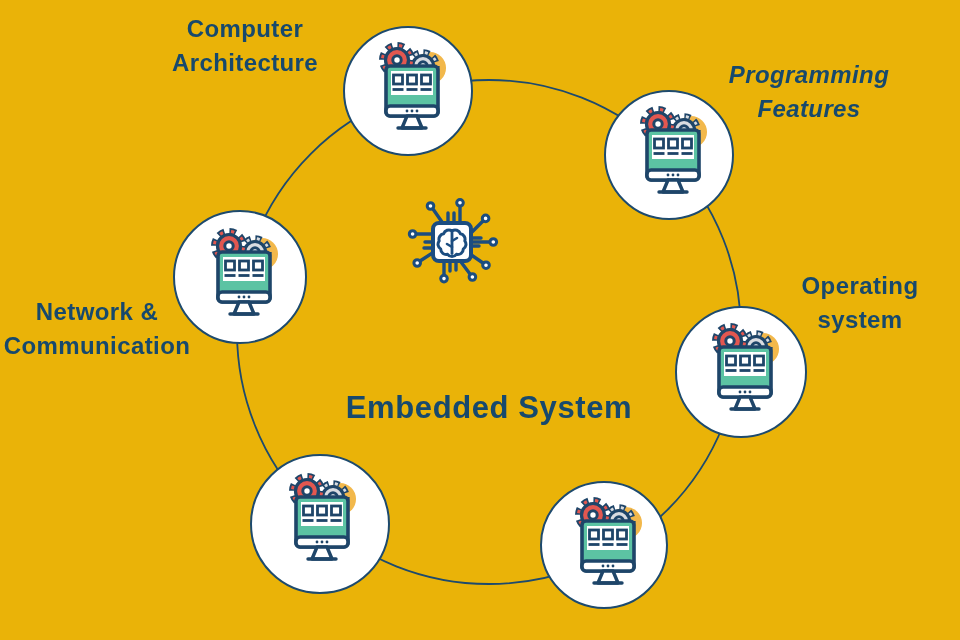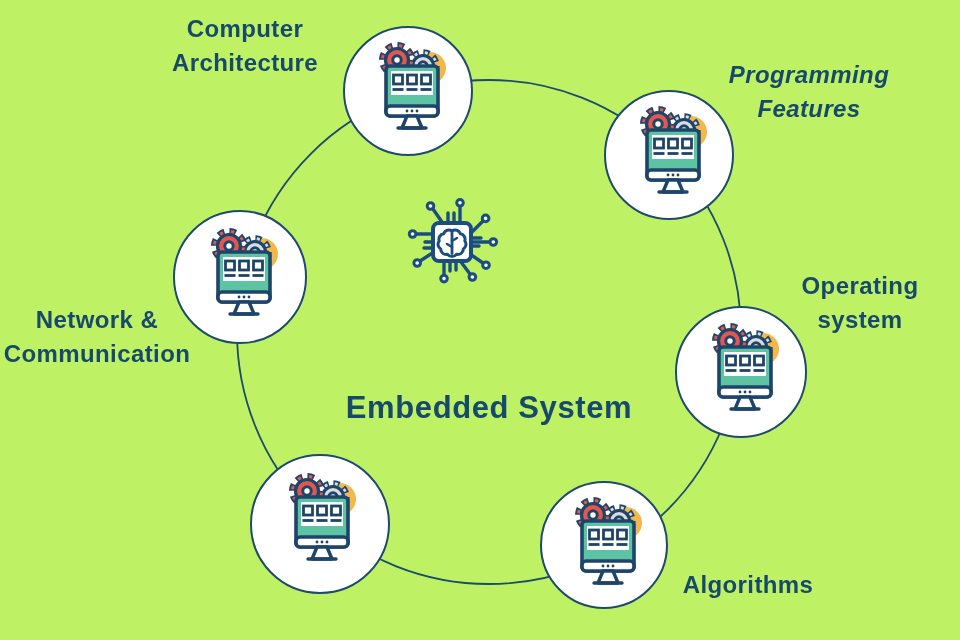--- a/index.html
+++ b/index.html
@@ -1,18 +1,18 @@
 <!DOCTYPE html>
 <html><head>
 <meta charset="utf-8">
 <style>
   html,body{margin:0;padding:0;background:#ffffff;}
   .stage{
     position:relative;width:960px;height:640px;overflow:hidden;
-    font-family:"Liberation Sans",sans-serif;background:#bef264;
+    font-family:"Liberation Sans",sans-serif;background:#eab308;
   }
   .diagram-svg{position:absolute;left:0;top:0;width:960px;height:640px;}
   .label{
     position:absolute;transform:translateX(-50%);
     color:#17496d;font-size:24px;font-weight:bold;line-height:1.42;
     text-align:center;white-space:pre-line;letter-spacing:.4px;
   }
   .title{
     position:absolute;transform:translateX(-50%);
     color:#17496d;font-size:31px;font-weight:bold;letter-spacing:.6px;
@@ -150,19 +150,18 @@
 
     <use href="#chip-icon" x="402" y="192" width="178" height="178"></use>
   </svg>
 
   <div class="label" style="left:245px;top:12px;">Computer
 Architecture</div>
   <div class="label" style="left:809px;top:58px;font-style:italic;">Programming
 Features</div>
   <div class="label" style="left:860px;top:269px;">Operating
 system</div>
-  <div class="label" style="left:748px;top:568px;">Algorithms</div>
-  <div class="label" style="left:97px;top:303px;">Network &amp;
+  <div class="label" style="left:97px;top:295px;">Network &amp;
 Communication</div>
 
   <div class="title" style="left:489px;top:390px;">Embedded System</div>
 
 </div>
 
 </body></html>

